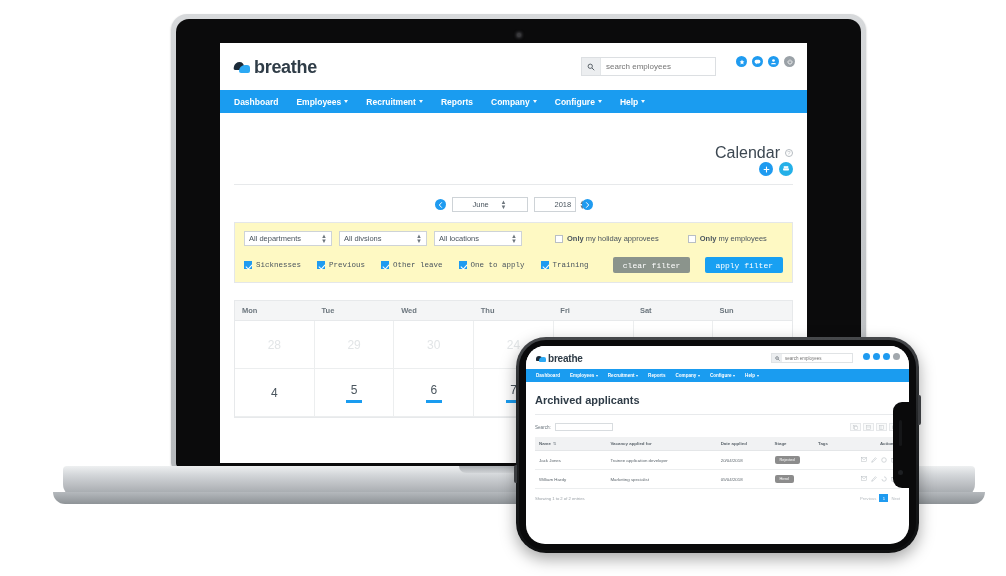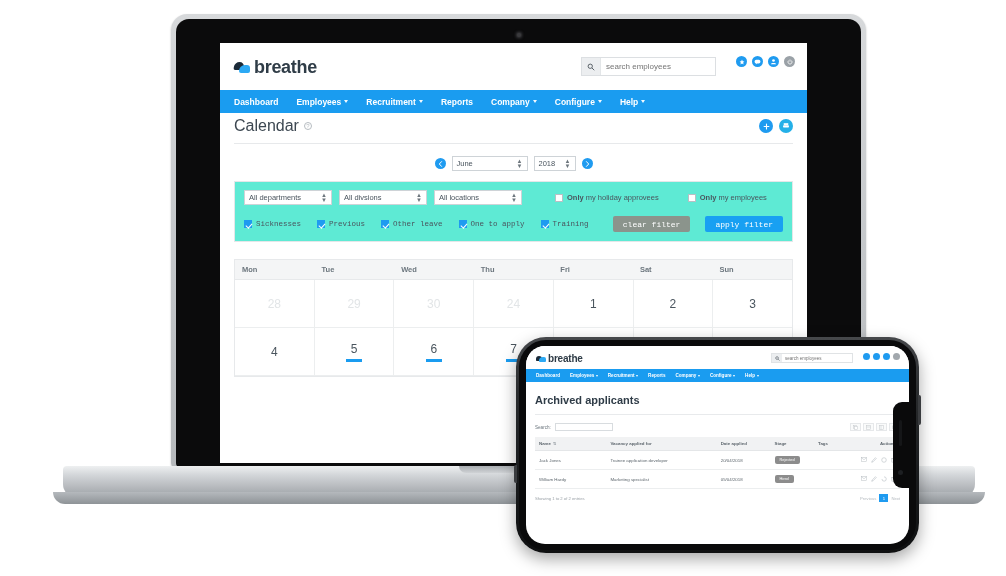--- a/index.html
+++ b/index.html
@@ -65,39 +65,39 @@
   .hico.b { background:#1f9bf0; }
   .hico.g { background:#9aa1a7; }
   .hico svg { display:block; }
 
   .navbar { height:23px; background:#1a9cf0; display:flex; align-items:center; padding-left:14px; gap:18px; }
   .navitem { font-size:8.5px; color:#fff; font-weight:600; white-space:nowrap; display:flex; align-items:center; gap:3px; }
   .caret { width:0;height:0;border-left:2.5px solid transparent;border-right:2.5px solid transparent;
            border-top:3px solid #fff; opacity:.95; }
 
   .content { padding:0 14px; }
-  .page-head { display:flex; align-items:center; justify-content:space-between;
-      padding:4px 0 8px; border-bottom:1px solid #e7e9eb; }
+  .page-head { display:flex; align-items:flex-end; justify-content:space-between;
+      padding:31px 0 8px; border-bottom:1px solid #e7e9eb;flex-direction:column; }
   .page-title { font-size:16px; color:#3c4751; font-weight:400; display:flex; align-items:center; gap:5px; }
   .help-dot { width:8px;height:8px;border-radius:50%;border:1px solid #b6bcc1; color:#b6bcc1;
       font-size:6px; display:flex;align-items:center;justify-content:center; }
   .head-actions { display:flex; gap:6px; }
   .rbtn { width:14px;height:14px;border-radius:50%; display:flex;align-items:center;justify-content:center; }
   .rbtn.plus{ background:#1f9bf0; }
   .rbtn.print{ background:#24b0e8; }
 
   .monthnav { display:flex; align-items:center; justify-content:center; gap:6px; padding:12px 0 10px; }
   .arrowbtn { width:11px;height:11px;border-radius:50%;background:#1f9bf0; display:flex;align-items:center;justify-content:center; }
   .selbox { border:1px solid #ced3d7; background:#fff; height:15px; display:flex; align-items:center;
-      justify-content:space-between; font-size:7.5px; color:#4a555e; padding:0 4px;gap:8px; }
+      justify-content:space-between; font-size:7.5px; color:#4a555e; padding:0 20px;gap:8px; }
   .sel-month { width:76px; }
   .sel-year { width:42px; }
   .spin { font-size:6px; color:#6d767d; line-height:.8; }
 
-  .filterpanel { border:1px solid #e4e7e9; background:#5eead4; padding:8px 9px 9px; }
+  .filterpanel { border:1px solid #e4e7e9; background:#fef9c3; padding:8px 9px 9px; }
   .frow { display:flex; align-items:center; gap:7px; }
   .fsel { border:1px solid #ced3d7; height:15px; width:88px; display:flex; align-items:center;
       justify-content:space-between; padding:0 4px; font-size:7.5px; color:#4a555e; background:#fff; }
   .fcheck { display:flex; align-items:center; gap:4px; font-size:7.5px; color:#4a555e; }
   .cbox { width:8px;height:8px;border:1px solid #b9bfc4; background:#fff; }
   .cbox.on { background:#1f9bf0; border-color:#1f9bf0; position:relative; }
   .cbox.on:after{content:"";position:absolute;left:2px;top:0.5px;width:2.5px;height:5px;
       border:solid #fff;border-width:0 1.3px 1.3px 0;transform:rotate(42deg);}
   .frow2 { display:flex; align-items:center; gap:16px; margin-top:11px;font-family:Liberation Mono, monospace; }
   .fbtns { margin-left:auto; display:flex; gap:15px; }

